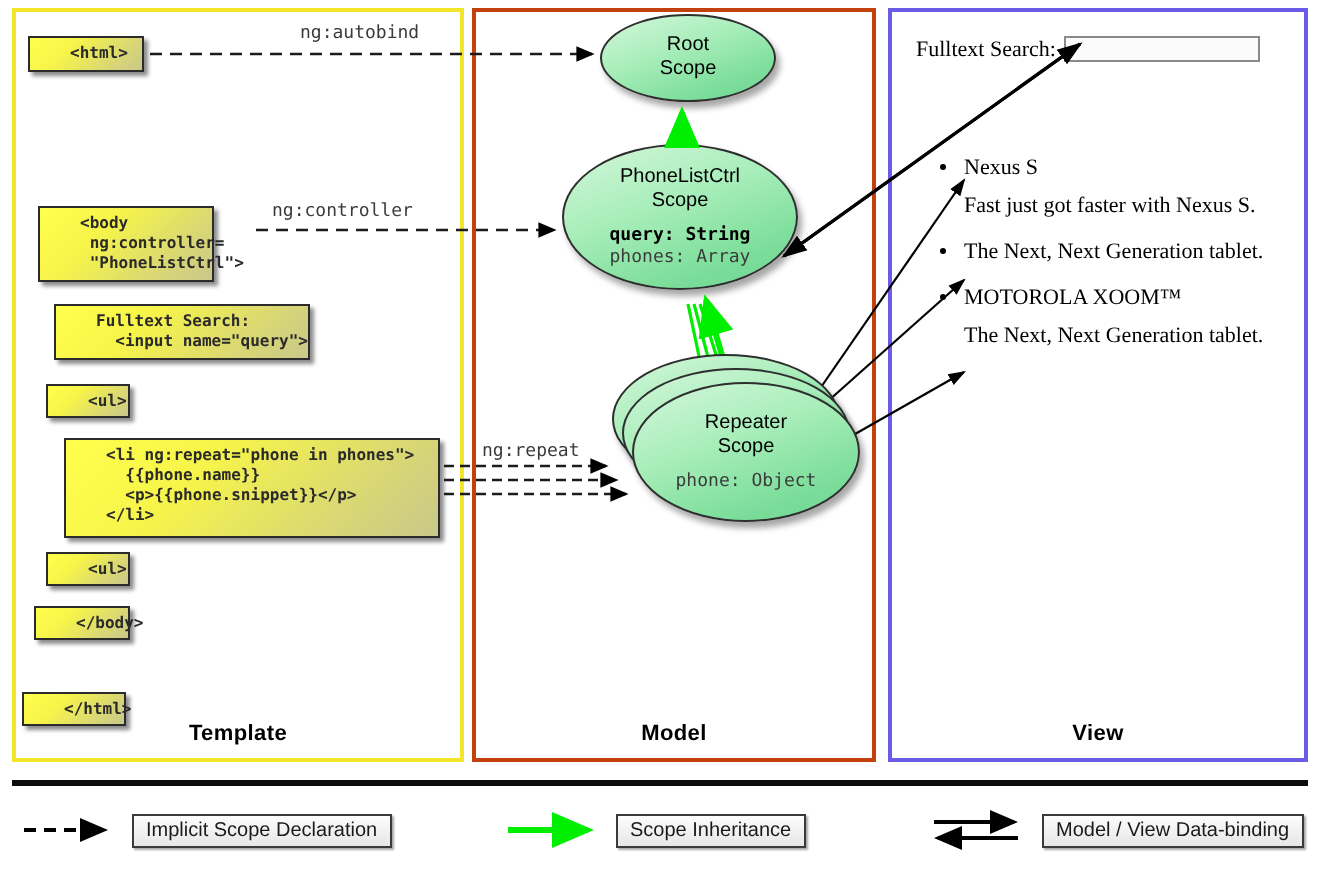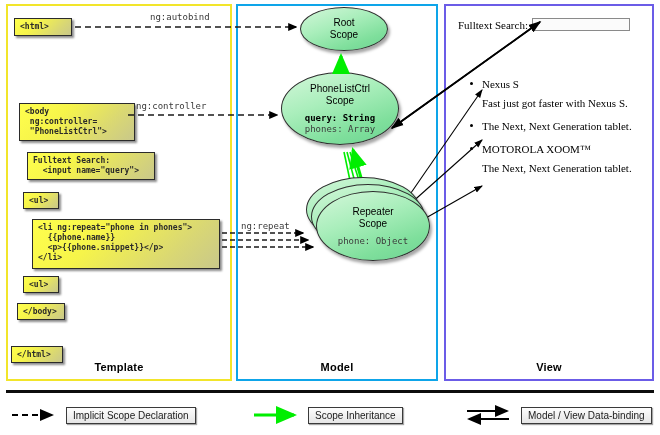--- a/index.html
+++ b/index.html
@@ -16,21 +16,21 @@
     font-family: "Liberation Sans", sans-serif;
   }
 
   
   .panel {
     position: absolute;
     box-sizing: border-box;
     background: #ffffff;
   }
   #panel-template { left: 6px;   top: 4px; width: 226px; height: 377px; border: 2px solid #f2e52a; }
-  #panel-model    { left: 236px; top: 4px; width: 202px; height: 377px; border: 2px solid #0ea5e9; }
+  #panel-model    { left: 236px; top: 4px; width: 202px; height: 377px; border: 2px solid #c2410c; }
   #panel-view     { left: 444px; top: 4px; width: 210px; height: 377px; border: 2px solid #6b5ce7; }
 
   .panel-label {
     position: absolute;
     bottom: 6px;
     left: 0;
     width: 100%;
     text-align: center;
     font-size: 11px;
     font-weight: bold;
@@ -42,21 +42,21 @@
   .codebox {
     position: absolute;
     box-sizing: border-box;
     background: linear-gradient(135deg, #ffff4d 0%, #f6f44a 35%, #d9d774 75%, #c9c88a 100%);
     border: 1px solid #2b2b2b;
     box-shadow: 2px 2px 2px rgba(0,0,0,.45);
     font-family: "DejaVu Sans Mono", monospace;
     font-size: 8px;
     line-height: 10px;
     color: #2a2a2a;
-    padding: 3px 5px;
+    padding: 3px 20px;
     white-space: pre;
     font-weight: bold;
   }
 
   
   .bubble {
     position: absolute;
     box-sizing: border-box;
     border: 1.6px solid #2e2e2e;
     border-radius: 50%;
@@ -187,21 +187,21 @@
 <body>
 
 <div id="canvas">
 
   <div class="panel" id="panel-template">
     <div class="panel-label">Template</div>
   </div>
 
   <div class="codebox" style="left:14px;  top:18px;  width:58px;  height:18px;">&lt;html&gt;</div>
 
-  <div class="codebox" style="left:19px;  top:103px; width:116px; height:38px;">&lt;body
+  <div class="codebox" style="left:19px;  top:103px; width:88px; height:38px;">&lt;body
  ng:controller=
  "PhoneListCtrl"&gt;</div>
 
   <div class="codebox" style="left:27px;  top:152px; width:128px; height:28px;">Fulltext Search:
   &lt;input name="query"&gt;</div>
 
   <div class="codebox" style="left:23px;  top:192px; width:36px;  height:17px;">&lt;ul&gt;</div>
 
   <div class="codebox" style="left:32px;  top:219px; width:188px; height:50px;">&lt;li ng:repeat="phone in phones"&gt;
   {{phone.name}}

